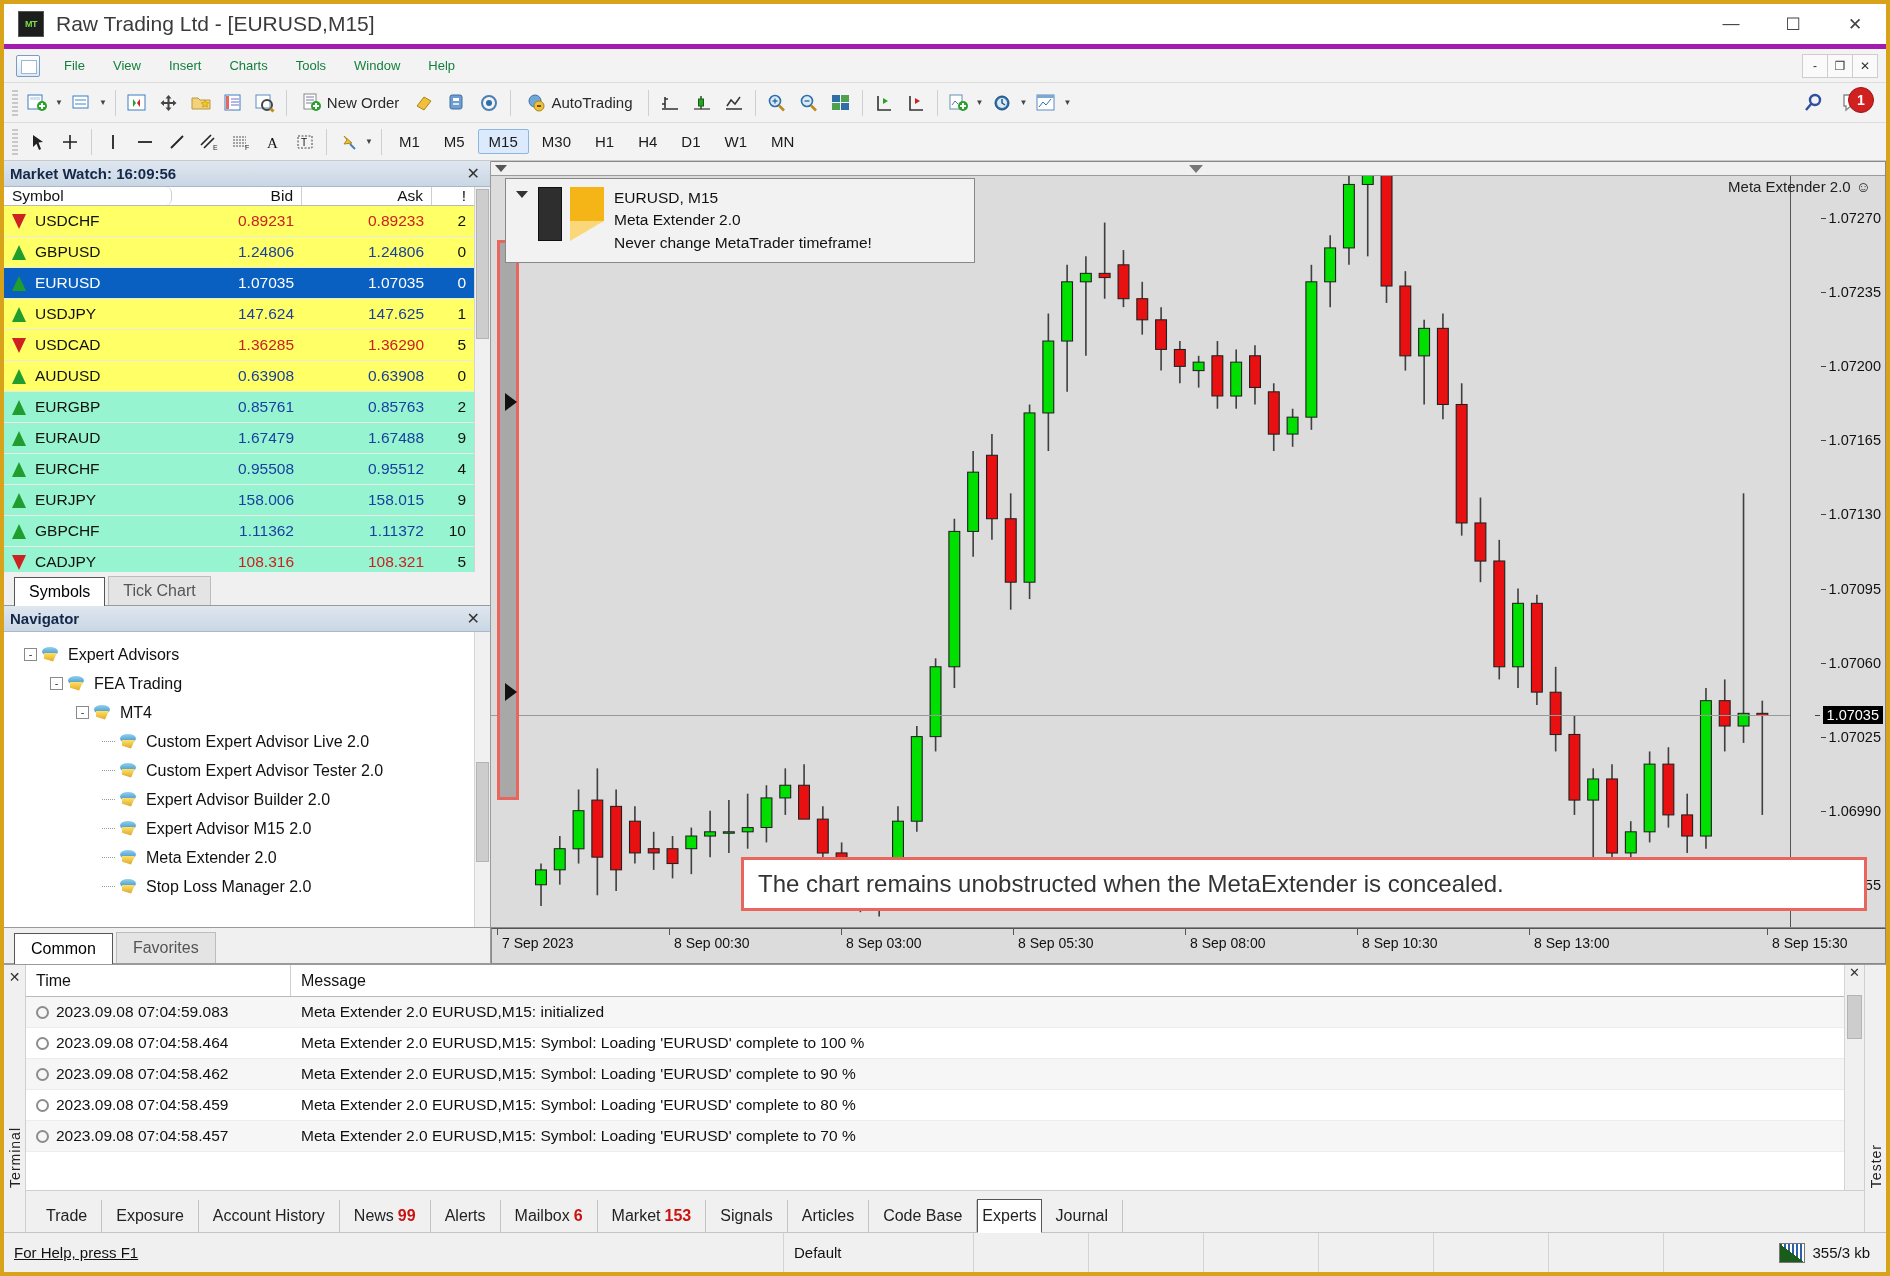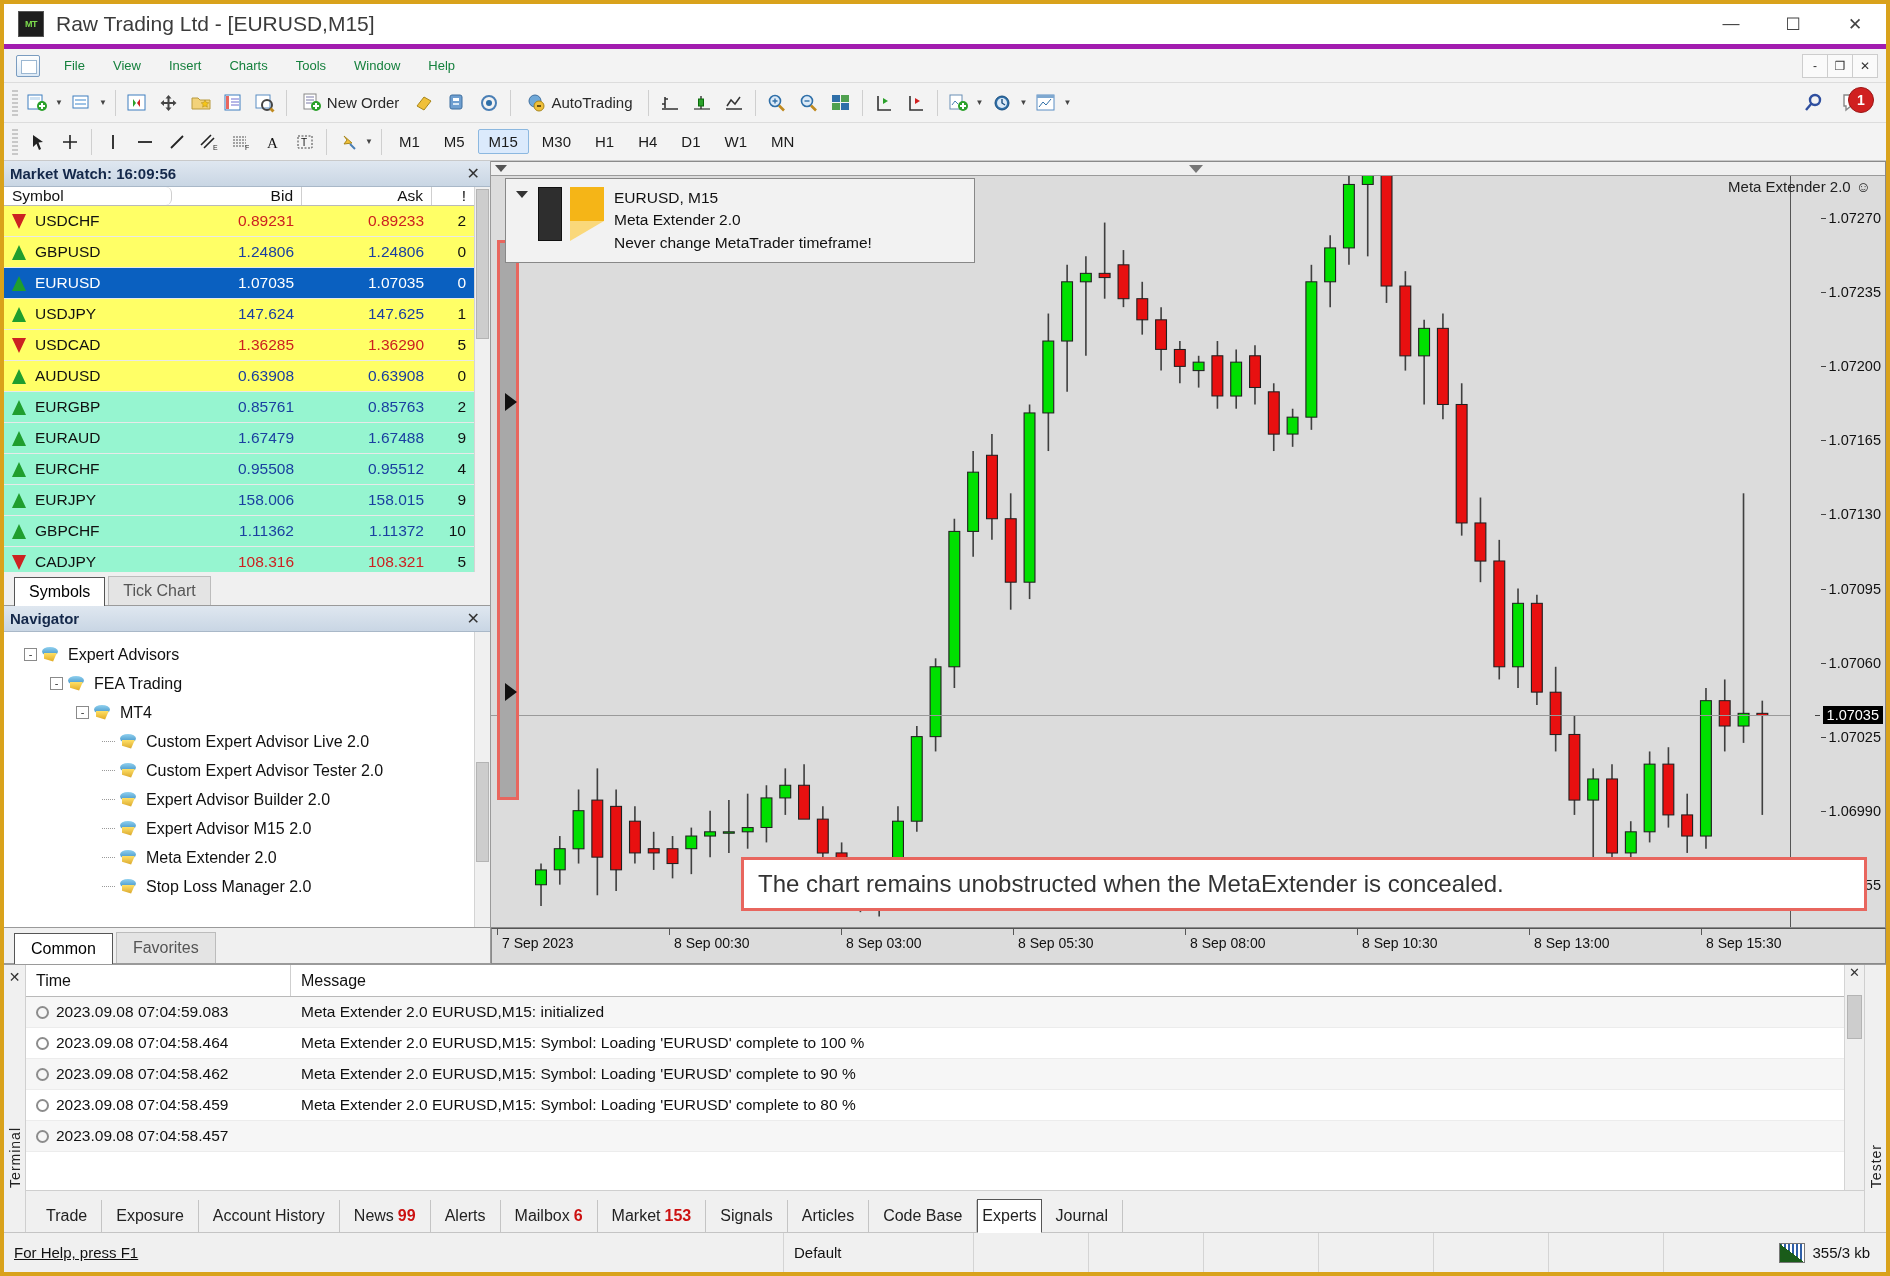--- a/index.html
+++ b/index.html
@@ -1028,21 +1028,21 @@
       </div>
 
       <div class="time-axis" id="time-axis">
           <div class="time-tick" style="left: 10px;">7 Sep 2023</div>
           <div class="time-tick" style="left: 182px;">8 Sep 00:30</div>
           <div class="time-tick" style="left: 354px;">8 Sep 03:00</div>
           <div class="time-tick" style="left: 526px;">8 Sep 05:30</div>
           <div class="time-tick" style="left: 698px;">8 Sep 08:00</div>
           <div class="time-tick" style="left: 870px;">8 Sep 10:30</div>
           <div class="time-tick" style="left: 1042px;">8 Sep 13:00</div>
-          <div class="time-tick" style="left: 1214px;">8 Sep 15:30</div>
+          <div class="time-tick" style="left: 1280px;">8 Sep 15:30</div>
         </div>
     </div>
   </div>
 
   <div class="terminal">
     <div class="term-side">
       <span class="x">✕</span>
       <span class="vlabel">Terminal</span>
     </div>
 
@@ -1080,20 +1080,21 @@
                   <span class="rec-icon"></span>
                   <span>2023.09.08 07:04:58.459</span>
                 </div>
                 <div class="lc lc-msg">Meta Extender 2.0 EURUSD,M15: Symbol: Loading 'EURUSD' complete to 80 %</div>
               </div>
               <div class="log-row">
                 <div class="lc lc-time">
                   <span class="rec-icon"></span>
                   <span>2023.09.08 07:04:58.457</span>
                 </div>
+                <div class="lc lc-msg">Meta Extender 2.0 EURUSD,M15: Symbol: Loading 'EURUSD' complete to 70 %</div>
               </div>
             </div>
         </div>
         <div class="log-scroll">
           <div class="x">✕</div>
           <div class="thumb"></div>
         </div>
       </div>
 
       <div class="term-tabs" id="term-tabs">

